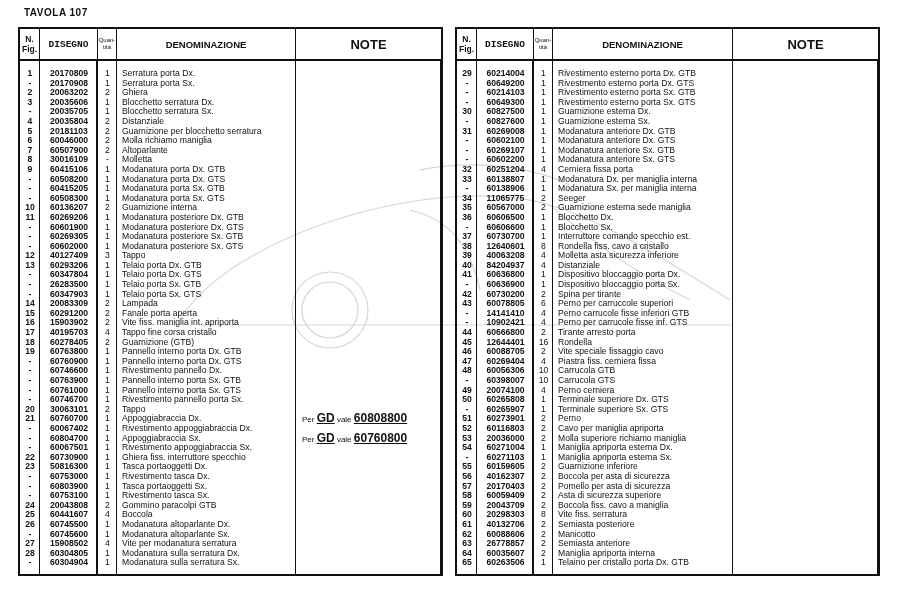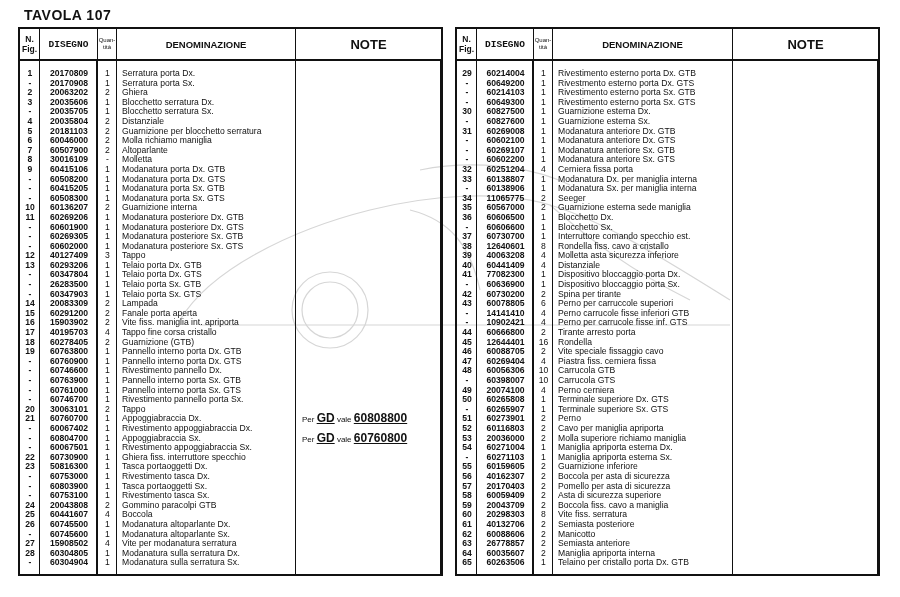--- a/index.html
+++ b/index.html
@@ -1,17 +1,17 @@
 <!DOCTYPE html>
 <html><head>
 <meta charset="utf-8">
 <style>
   html, body { margin:0; padding:0; background:#ffffff; }
   body { width:900px; height:597px; position:relative; overflow:hidden; font-family:"Liberation Sans", sans-serif; color:#111; }
-  .page-title { position:absolute; left:24px; top:7px; font-size:14px; font-weight:bold; letter-spacing:0.5px; }
+  .page-title { position:absolute; left:24px; top:7px; font-size:10px; font-weight:bold; letter-spacing:0.5px; }
   .watermark { position:absolute; left:170px; top:150px; width:580px; height:200px; pointer-events:none; }
   .tbl { position:absolute; top:27px; border:2px solid #111; box-sizing:border-box; background:transparent; }
   .tbl-left { left:18px; width:425px; height:549px; }
   .tbl-right { left:455px; width:425px; height:549px; }
   .thead { position:absolute; left:0; right:0; top:0; height:30px; border-bottom:2px solid #111; display:flex; }
   .th { box-sizing:border-box; border-right:1px solid #111; display:flex; align-items:center; justify-content:center; font-weight:bold; text-align:center; }
   .th:last-child { border-right:none; }
   .th-fig { font-size:8.5px; line-height:10px; flex-direction:column; }
   .th-dis { font-size:9.5px;font-family:Liberation Mono, monospace; }
   .th-qta { font-size:6px; line-height:7px; flex-direction:column; font-weight:normal; }
@@ -598,28 +598,28 @@
         </div>
         <div class="row">
           <span class="r-fig">39</span>
           <span class="r-dis">40063208</span>
           <span class="r-qta">4</span>
           <span class="r-den">Molletta asta sicurezza inferiore</span>
           <span class="r-note"></span>
         </div>
         <div class="row">
           <span class="r-fig">40</span>
-          <span class="r-dis">60441409</span>
+          <span class="r-dis">84204937</span>
           <span class="r-qta">4</span>
           <span class="r-den">Distanziale</span>
           <span class="r-note"></span>
         </div>
         <div class="row">
           <span class="r-fig">41</span>
-          <span class="r-dis">77082300</span>
+          <span class="r-dis">60636800</span>
           <span class="r-qta">1</span>
           <span class="r-den">Dispositivo bloccaggio porta Dx.</span>
           <span class="r-note"></span>
         </div>
         <div class="row">
           <span class="r-fig">-</span>
           <span class="r-dis">60636900</span>
           <span class="r-qta">1</span>
           <span class="r-den">Dispositivo bloccaggio porta Sx.</span>
           <span class="r-note"></span>

